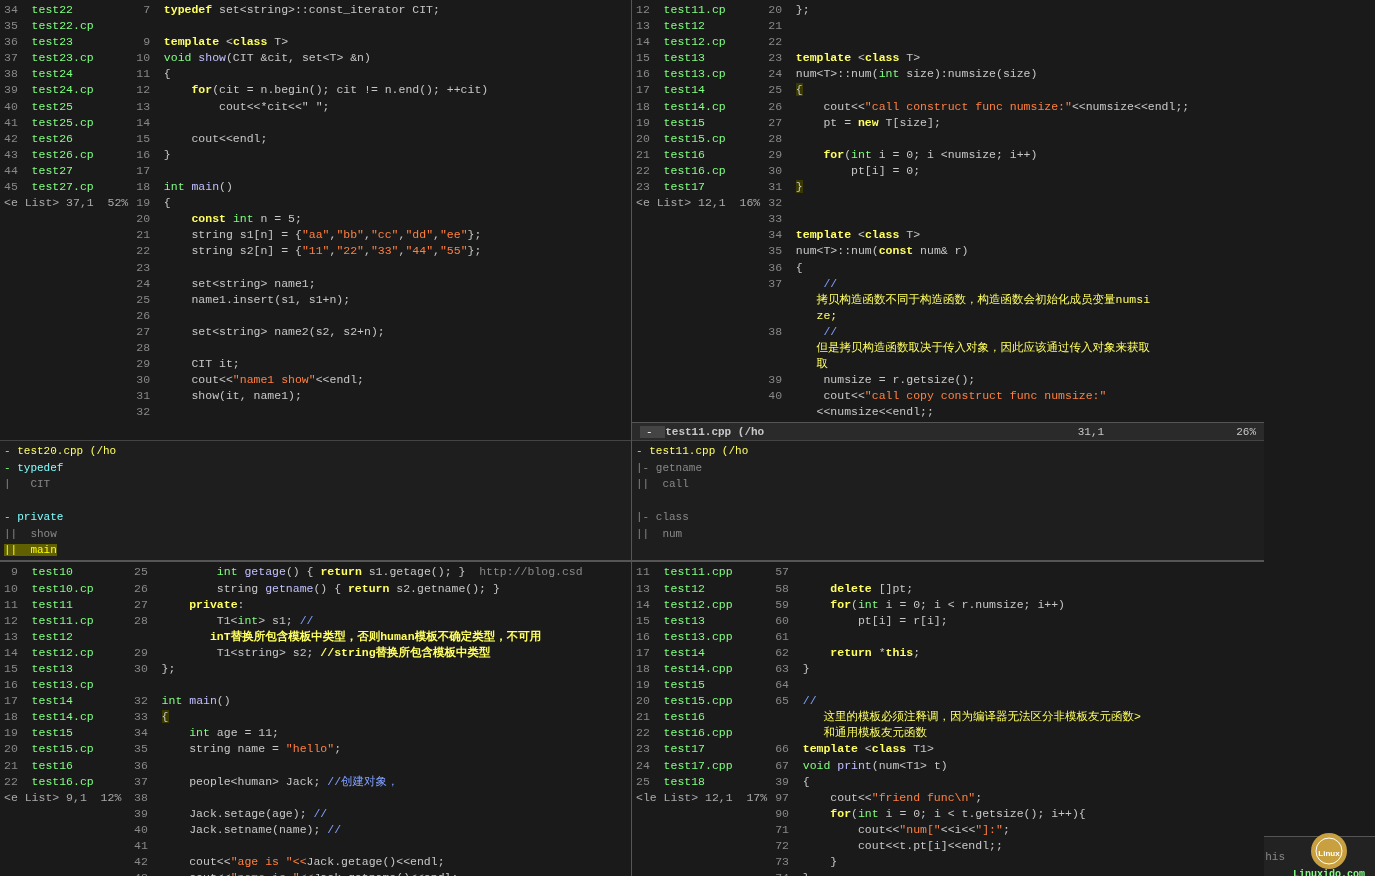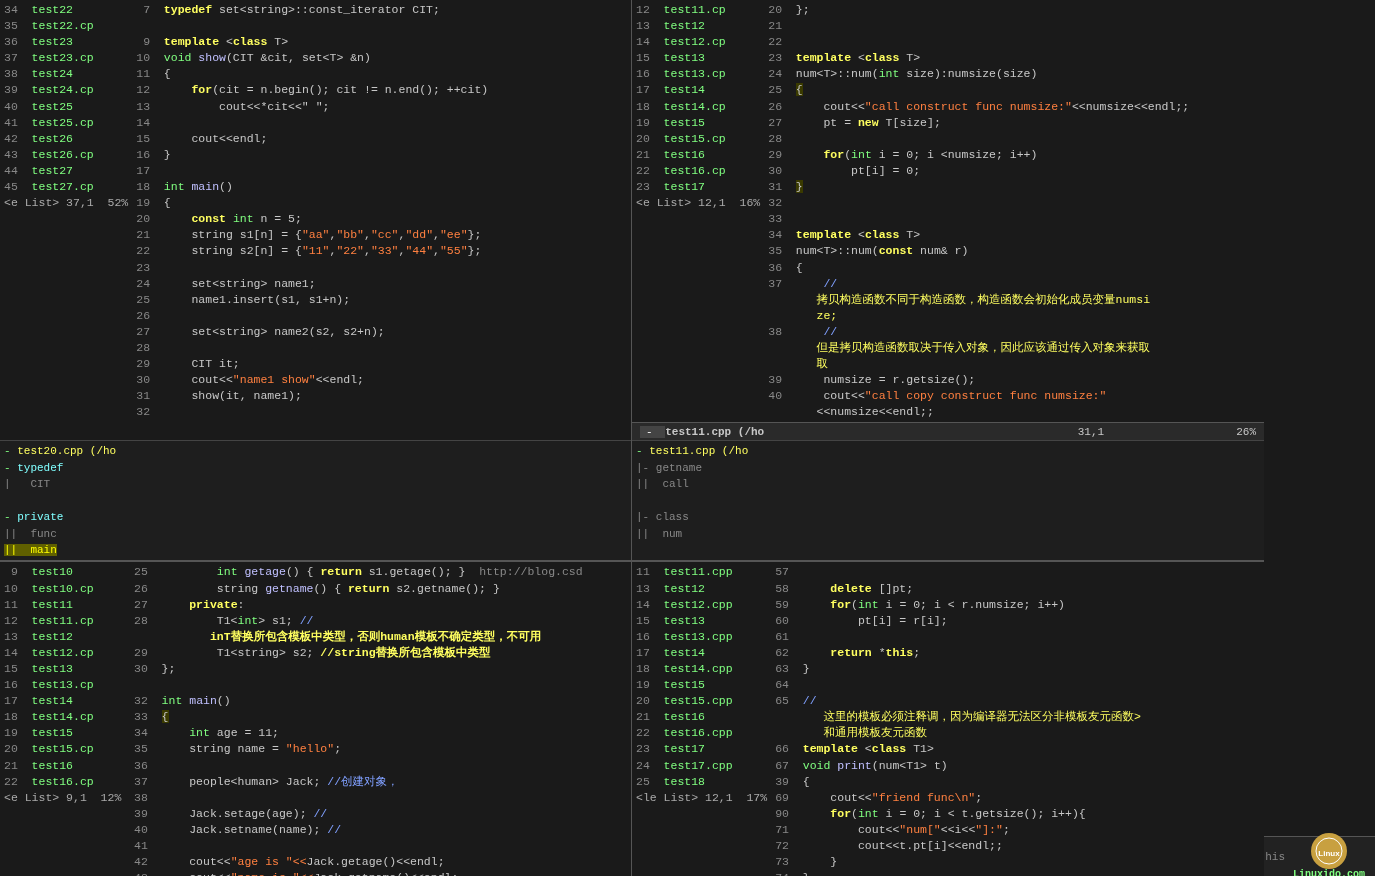--- a/index.html
+++ b/index.html
@@ -164,21 +164,21 @@
 <span style="color:#888">29  </span>    CIT it;
 <span style="color:#888">30  </span>    cout&lt;&lt;<span class="str">"name1 show"</span>&lt;&lt;endl;
 <span style="color:#888">31  </span>    show(it, name1);
 <span style="color:#888">32  </span></div>
       </div>
       <div class="tag-bar"><span style="color:#80ff80">- </span><span style="color:#ffff60">test20.cpp (/ho</span>
 <span style="color:#80ff80">-</span> <span style="color:#80ffff">typedef</span>
 <span style="color:#888">|   CIT</span>
 
 <span style="color:#80ff80">-</span> <span style="color:#80ffff">private</span>
-<span style="color:#888">||  func</span>
+<span style="color:#888">||  show</span>
 <span style="background:#606000;color:#ffff00">||  main</span></div>
     </div>
 
     <div class="pane">
       <div class="pane-content">
 
         <div class="file-list"><span style="color:#888">12  </span><span style="color:#80ff80">test11.cp</span>
 <span style="color:#888">13  </span><span style="color:#80ff80">test12</span>
 <span style="color:#888">14  </span><span style="color:#80ff80">test12.cp</span>
 <span style="color:#888">15  </span><span style="color:#80ff80">test13</span>
@@ -313,21 +313,21 @@
 <span style="color:#888">61  </span>
 <span style="color:#888">62  </span>    <span class="kw">return</span> *<span class="kw">this</span>;
 <span style="color:#888">63  </span>}
 <span style="color:#888">64  </span>
 <span style="color:#888">65  </span><span class="cmt">//</span>
 <span style="color:#888">   </span>    <span style="color:#ffff60">这里的模板必须注释调，因为编译器无法区分非模板友元函数&gt;</span>
 <span style="color:#888">   </span>    <span style="color:#ffff60">和通用模板友元函数</span>
 <span style="color:#888">66  </span><span class="kw">template</span> &lt;<span class="kw">class</span> T1&gt;
 <span style="color:#888">67  </span><span class="kw2">void</span> <span class="fn">print</span>(num&lt;T1&gt; t)
 <span style="color:#888">39  </span>{
-<span style="color:#888">69  </span>    cout&lt;&lt;<span class="str">"friend func\n"</span>;
+<span style="color:#888">97  </span>    cout&lt;&lt;<span class="str">"friend func\n"</span>;
 <span style="color:#888">90  </span>    <span class="kw">for</span>(<span class="kw2">int</span> i = 0; i &lt; t.getsize(); i++){
 <span style="color:#888">71  </span>        cout&lt;&lt;<span class="str">"num["</span>&lt;&lt;i&lt;&lt;<span class="str">"]:"</span>;
 <span style="color:#888">72  </span>        cout&lt;&lt;t.pt[i]&lt;&lt;endl;;
 <span style="color:#888">73  </span>    }
 <span style="color:#888">74  </span>}
 
 
  ()
 {
     num&lt;&gt; one; 

